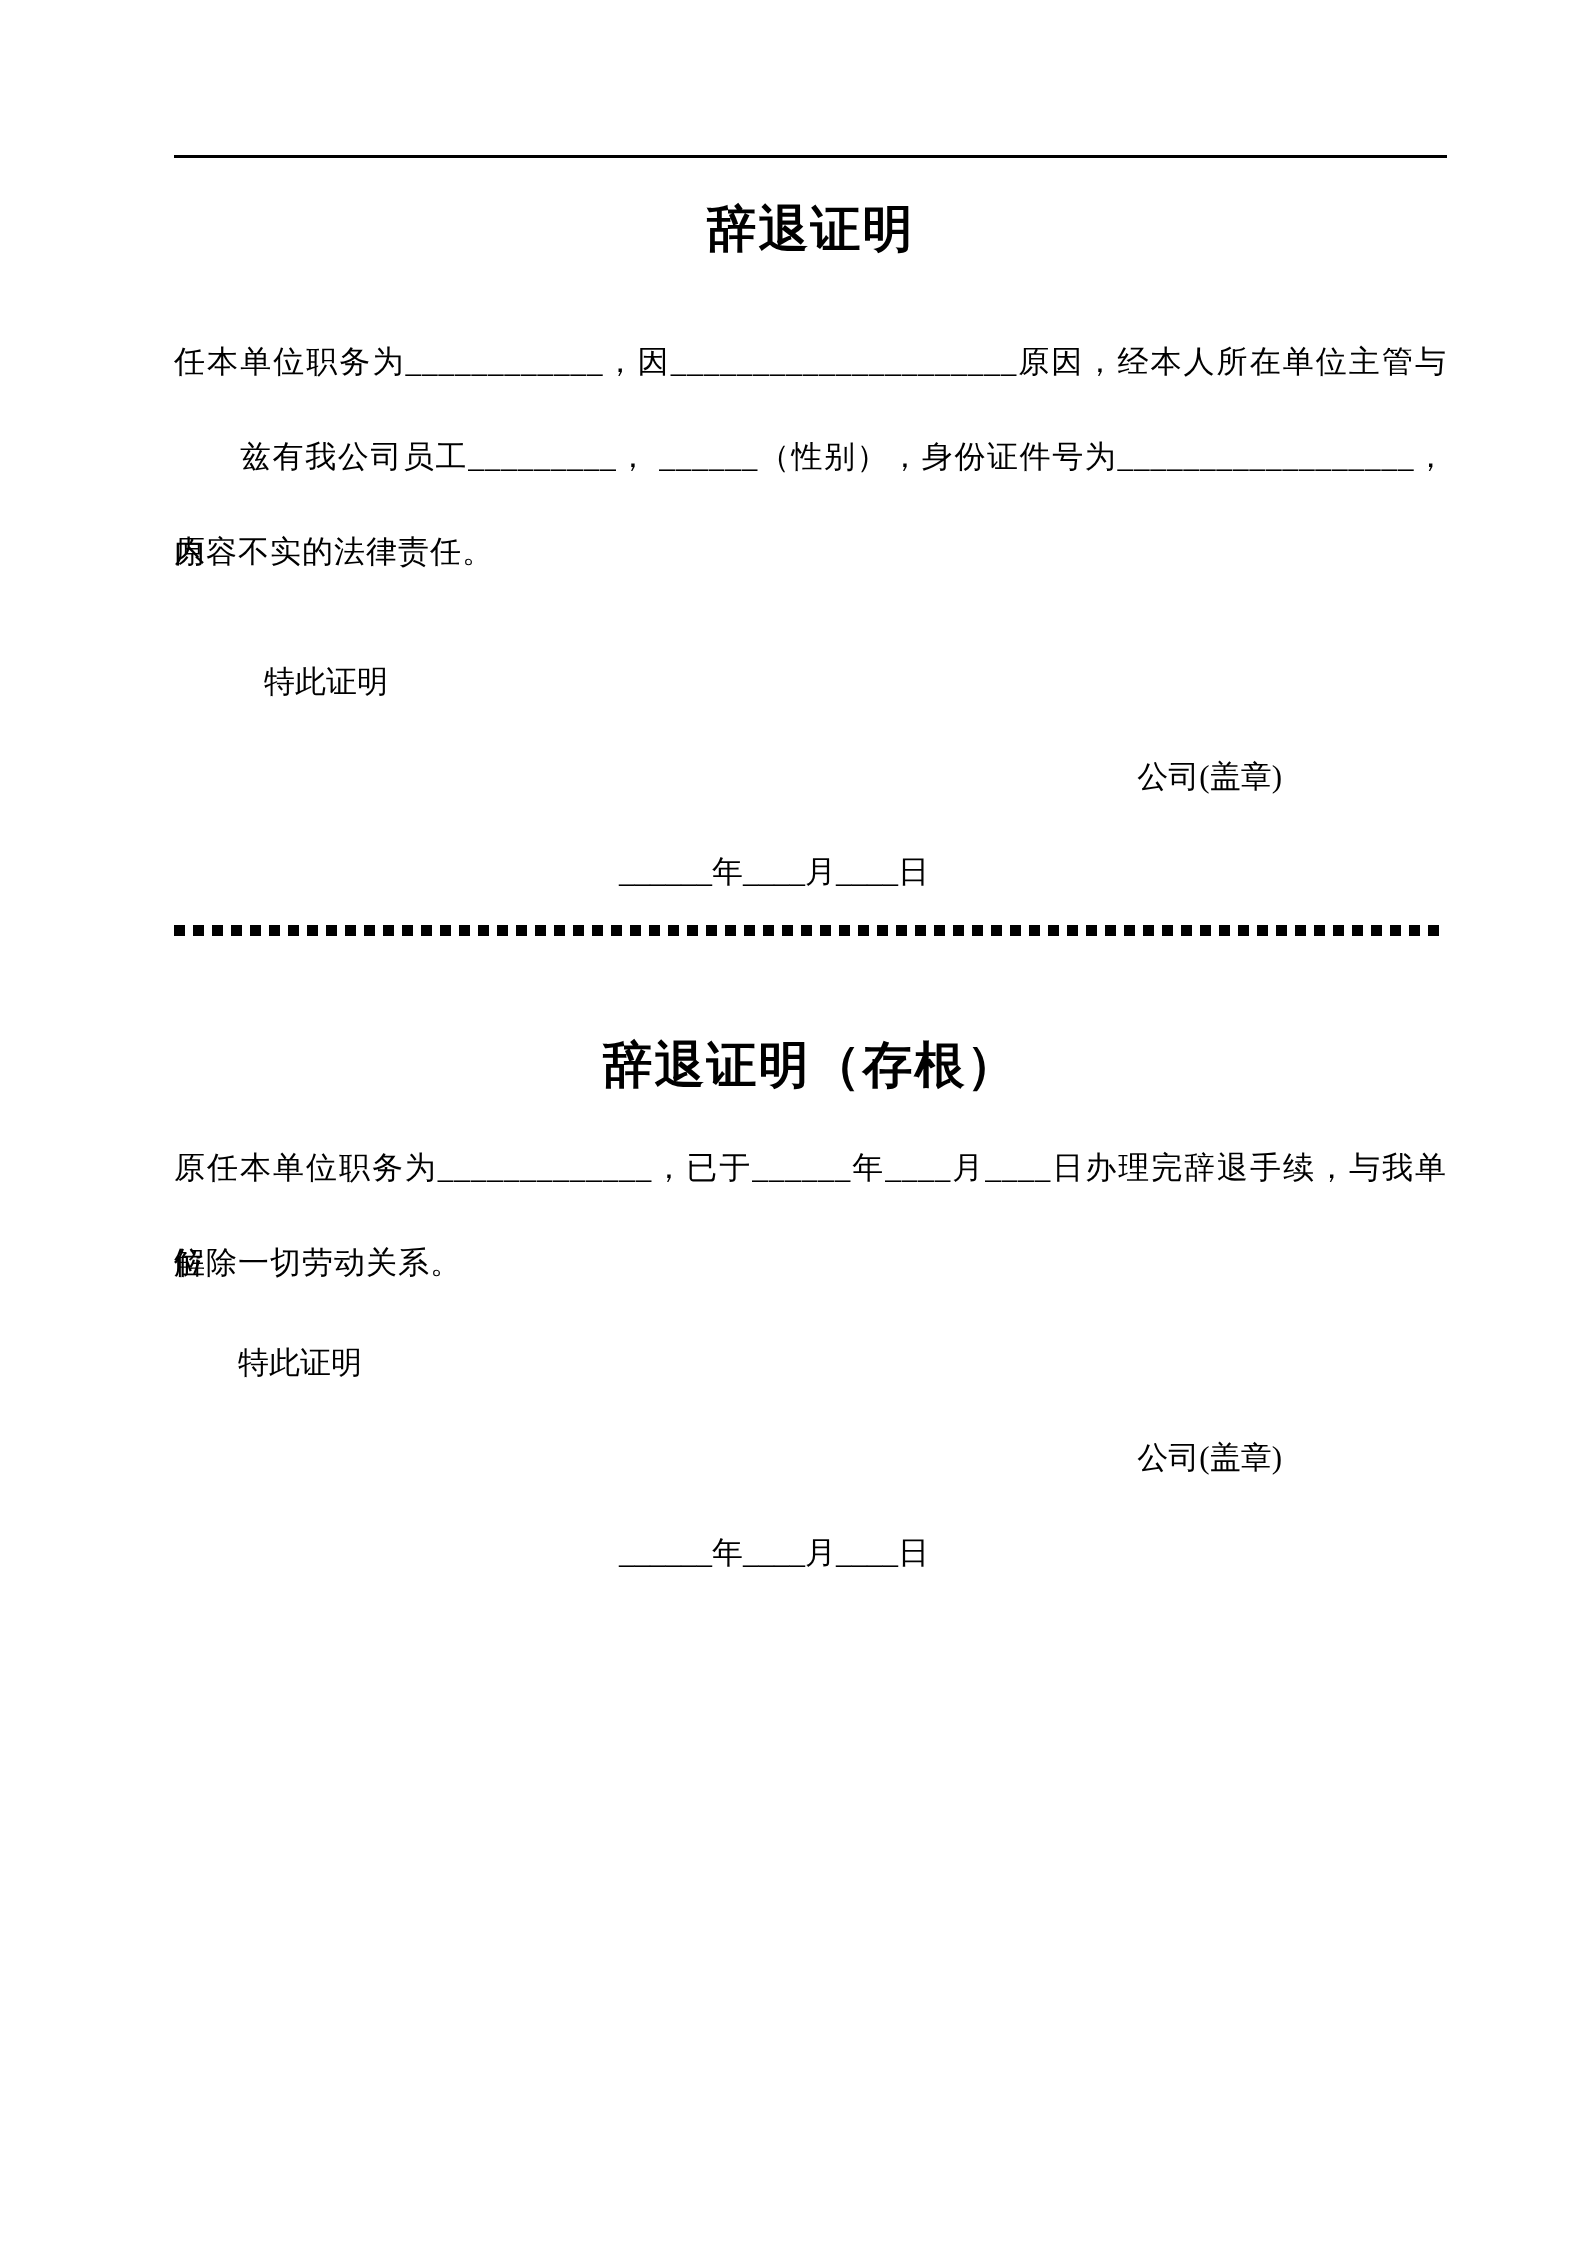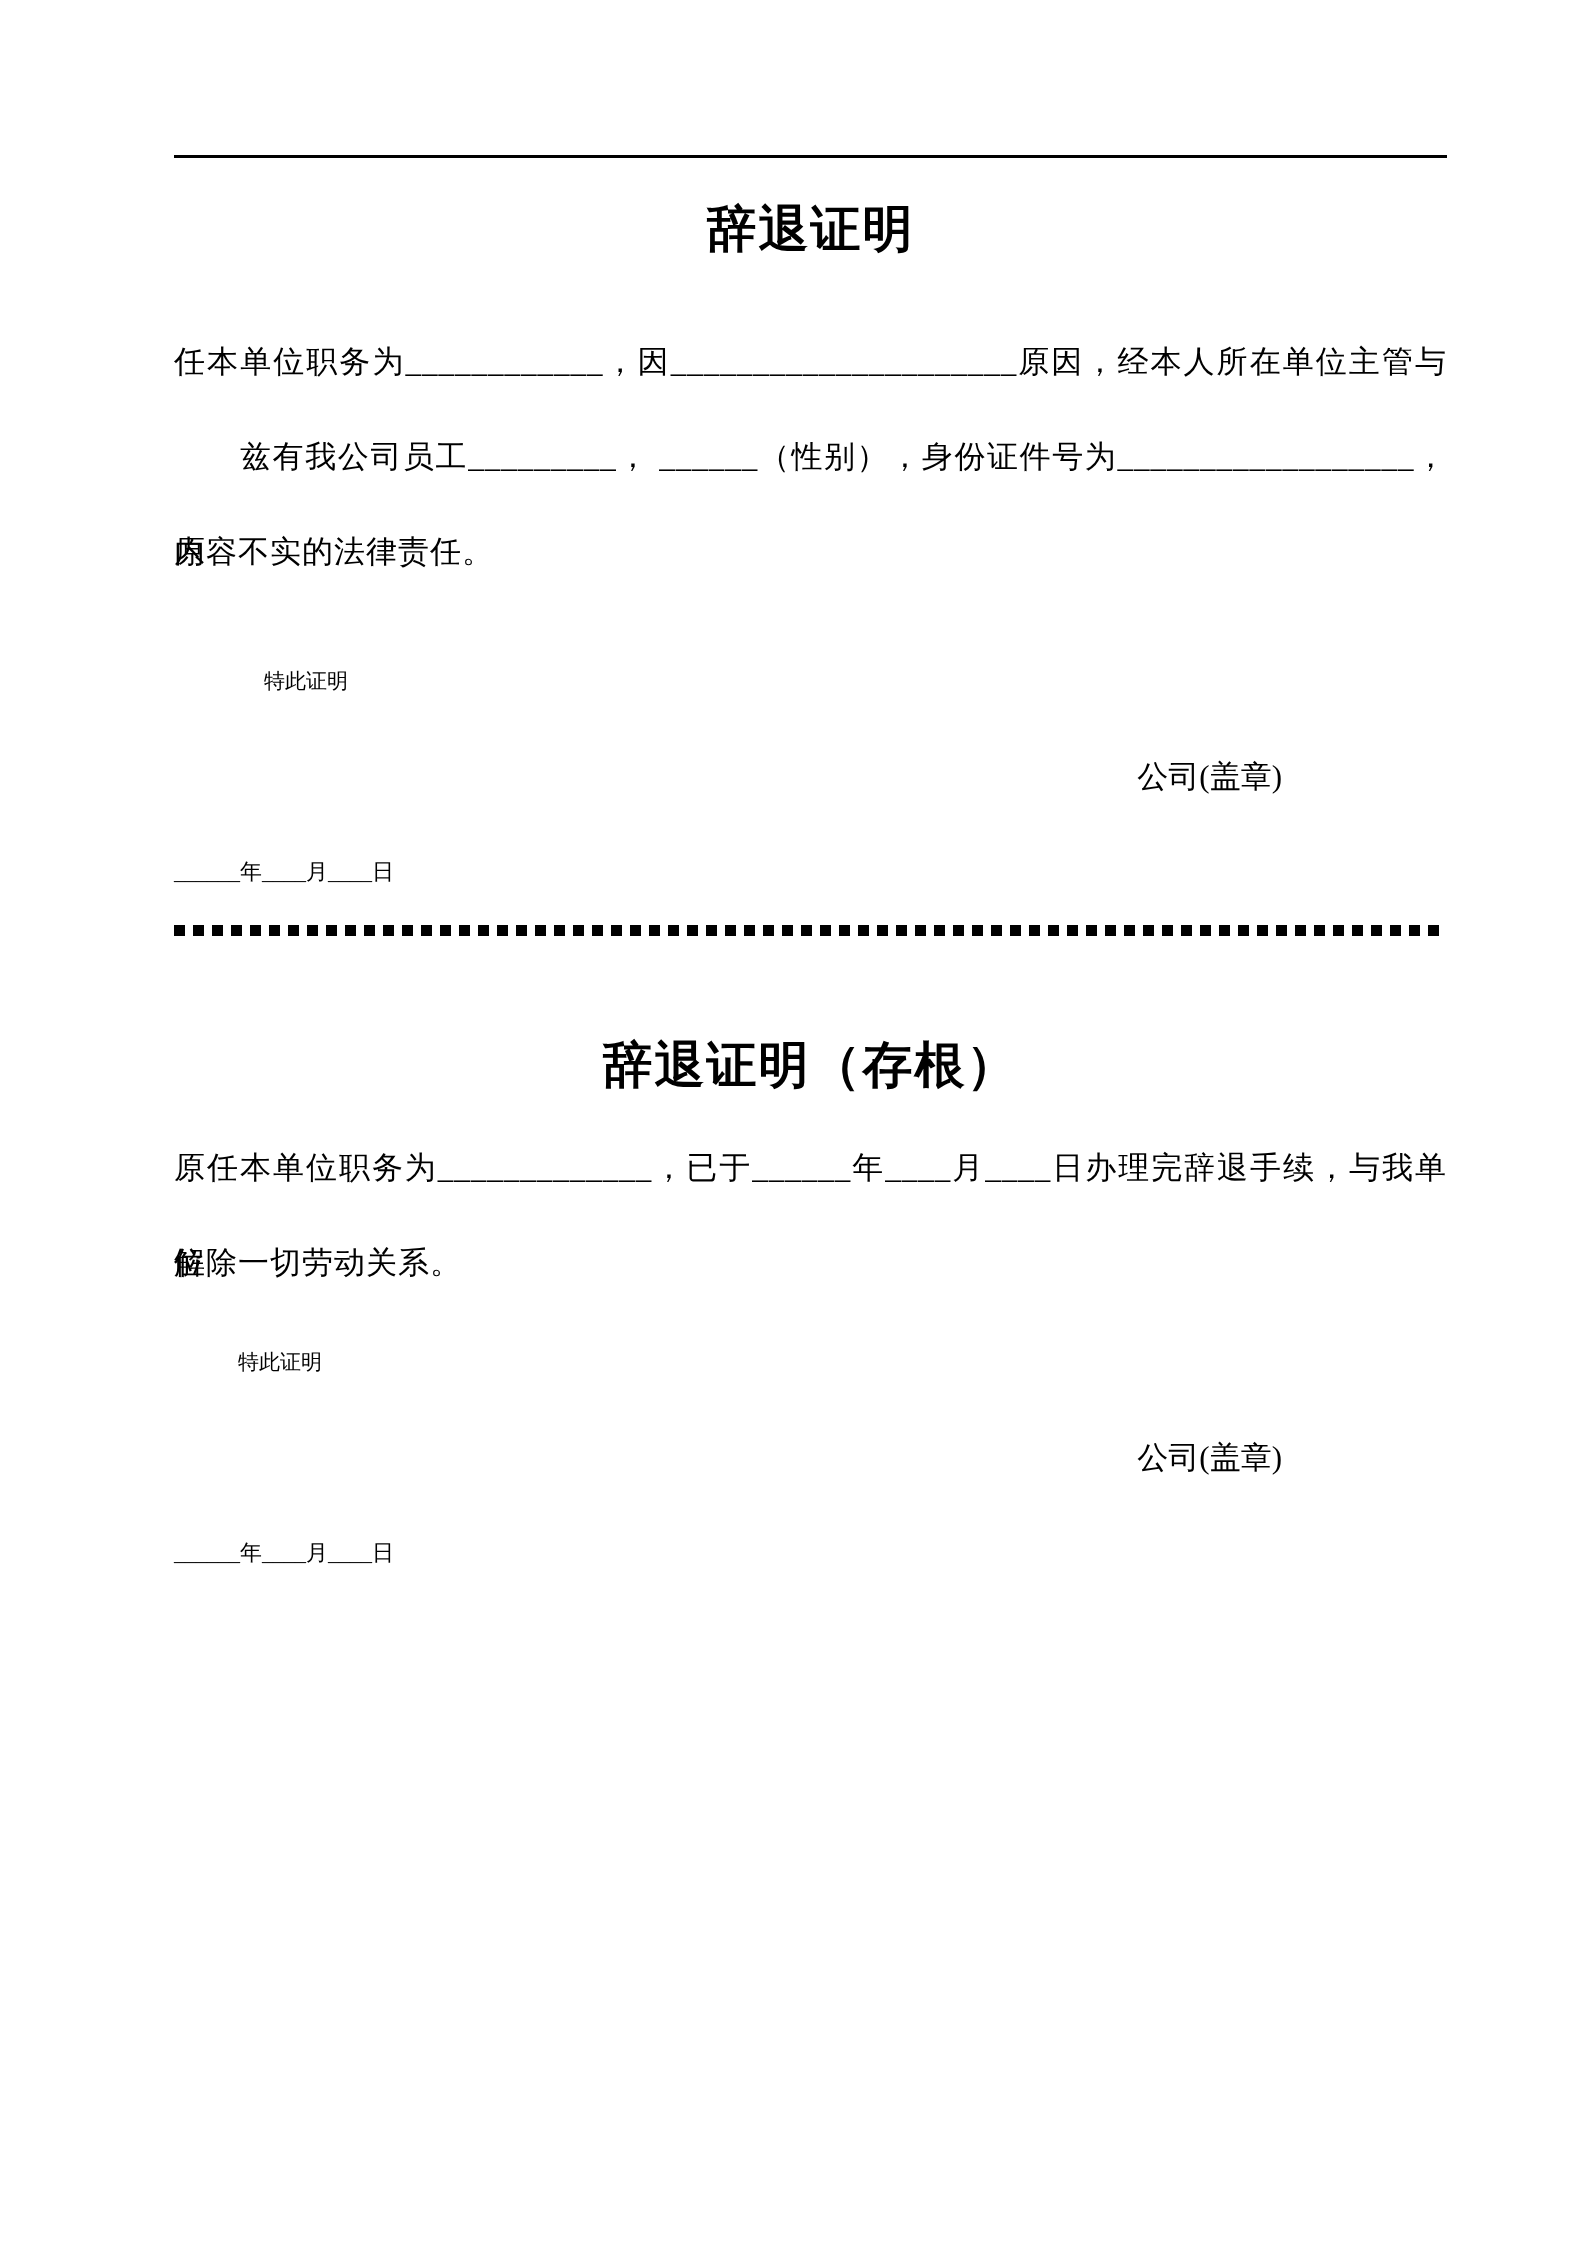--- a/index.html
+++ b/index.html
@@ -41,38 +41,38 @@
   .para-stub { margin-top: 26px; }
   .bline {
     line-height: 95px;
     height: 95px;
     text-align: justify;
     letter-spacing: 1px;
   }
   .bline.just { text-align-last: justify; }
   .bline.first { text-indent: 66px; }
   .closing {
-    font-size: 21px;
+    font-size: 31px;
     line-height: 95px;
     height: 95px;
   }
   .closing-main { margin-top: 35px; text-indent: 90px; }
   .closing-stub { margin-top: 5px;  text-indent: 64px; }
   .seal-line {
     font-size: 31px;
     line-height: 95px;
     height: 95px;
     text-align: right;
     padding-right: 165px;
   }
   .date-line {
-    font-size: 22px;
+    font-size: 31px;
     line-height: 95px;
     height: 95px;
-    text-align: left;
+    text-align: center;
     padding-right: 73px;
   }
   .tear-divider {
     margin-top: 6px;
     height: 11px;
     background: repeating-linear-gradient(
       90deg,
       #000000 0px, #000000 11px,
       transparent 11px, transparent 19px
     );

